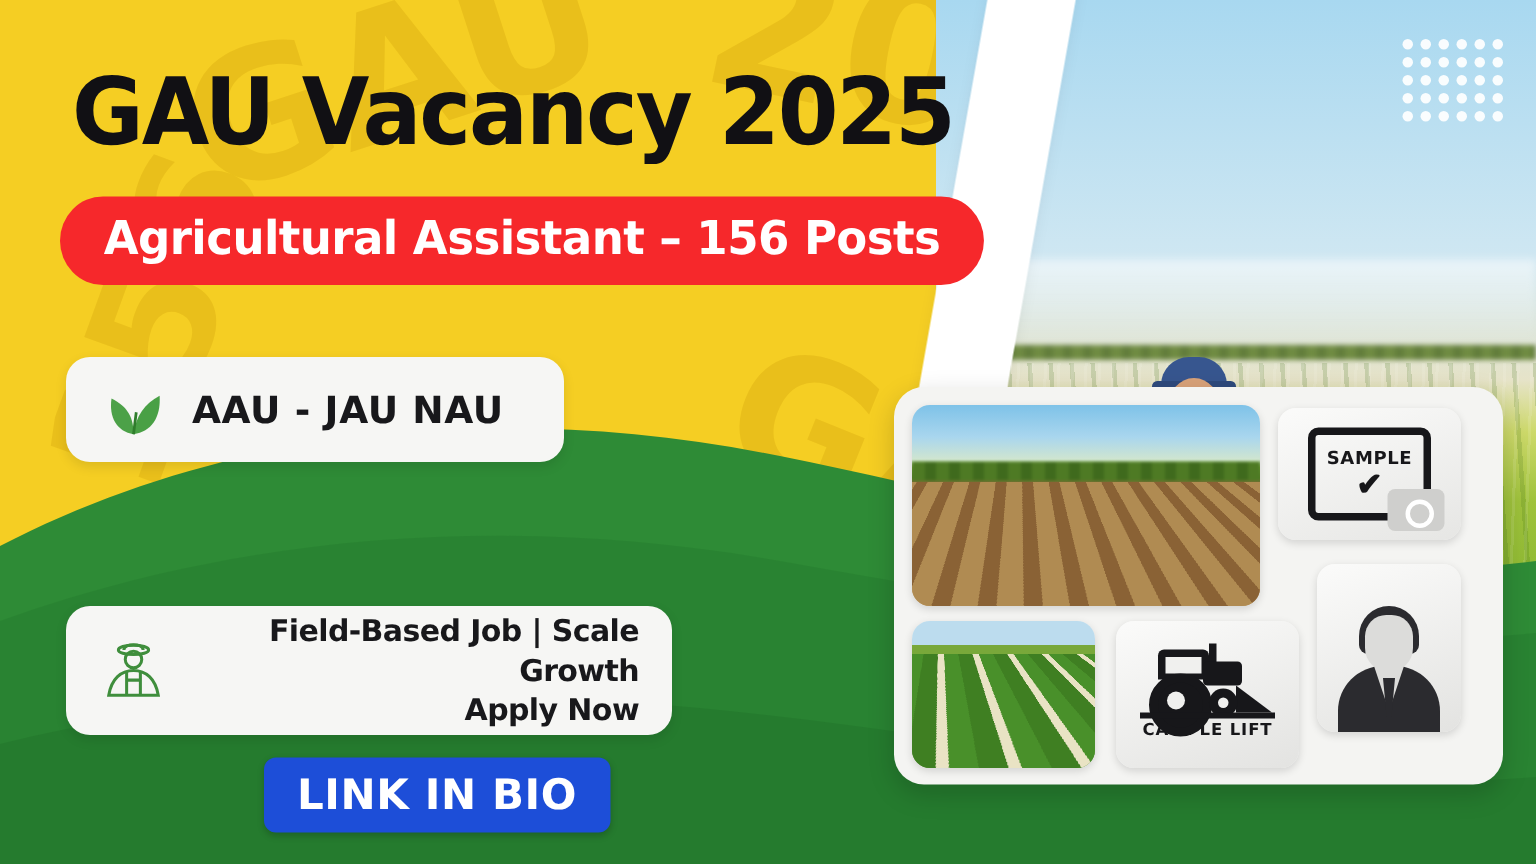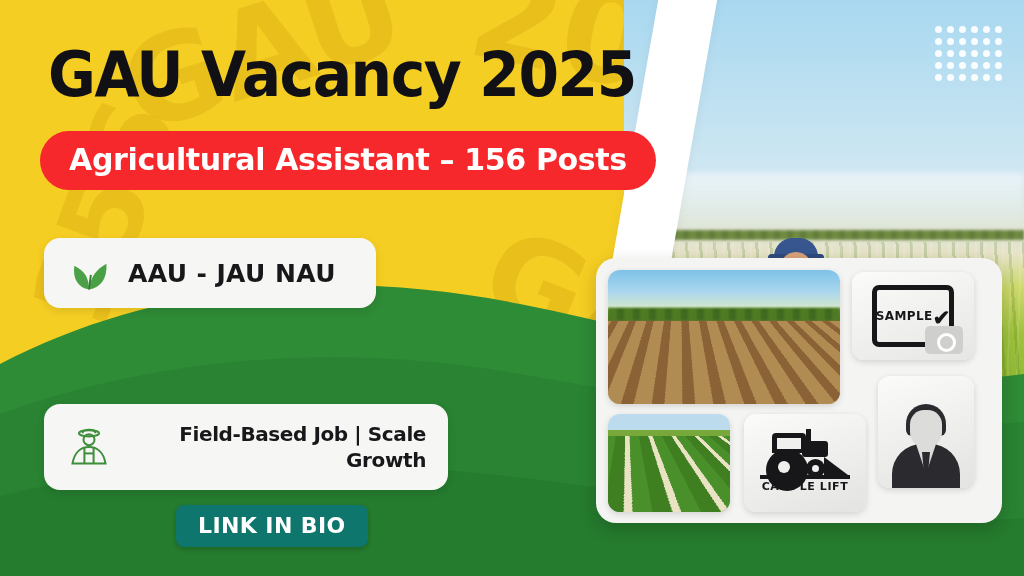--- a/index.html
+++ b/index.html
@@ -175,24 +175,24 @@
   #card2{top:311px;width:360px;height:66px;}
   #card2 .txt{font-size:22px;line-height:1.28;}
   #card3{top:404px;width:360px;height:66px;}
   #card3 .txt{font-size:20px;line-height:1.32;text-align:right;width:100%;}
   .l2{display:block;}
   #card2 .l1,#card2 .l2{display:block;text-align:left;}
 
   
   .link-bio{
     position:absolute;left:176px;top:505px;
-    background:#0f766e;color:#fff;border-radius:8px;
+    background:#1d4ed8;color:#fff;border-radius:8px;
     padding:8px 22px 9px 22px;
     font-family:"DejaVu Sans", sans-serif;
-    font-weight:700;font-size:22px;letter-spacing:.4px;
+    font-weight:700;font-size:28px;letter-spacing:.4px;
     box-shadow:0 2px 5px rgba(0,0,0,.2);
   }
 
   
   .collage{
     position:absolute;left:596px;top:258px;width:406px;height:265px;
     background:#F4F4F2;border-radius:20px;
     box-shadow:0 6px 18px rgba(0,0,0,.18);
   }
   .tile{position:absolute;border-radius:12px;overflow:hidden;
@@ -212,21 +212,21 @@
     background:linear-gradient(180deg,#bcdcee 0 16%,#79a83a 16% 24%,#4e8c27 24% 100%);}
   #tileGreen .stripes{position:absolute;left:-30%;top:22%;width:160%;bottom:0;
     background:repeating-linear-gradient(72deg,#3f7f22 0 9px,#e9e3c4 9px 13px,#49902a 13px 22px);
     transform:perspective(110px) rotateX(58deg);transform-origin:top center;}
 
   
   #tileSample{left:256px;top:14px;width:122px;height:88px;
     background:linear-gradient(160deg,#fbfbfa,#e6e6e4);
     display:flex;align-items:center;justify-content:center;}
   .sample-box{position:relative;width:72px;height:52px;border:5px solid #17171a;border-radius:7px;
-    display:flex;align-items:center;justify-content:center;}
+    display:flex;flex-direction:column;align-items:center;justify-content:center;}
   .sample-box .sl{font-family:"DejaVu Sans", sans-serif;font-weight:700;font-size:12px;color:#17171a;letter-spacing:.4px;line-height:1;}
   .sample-box .chk{margin-top:2px;font-size:21px;line-height:1;color:#17171a;font-weight:700;}
   .sample-badge{position:absolute;right:-14px;bottom:-12px;width:38px;height:28px;
     background:#cfcfcd;border-radius:5px;}
   .sample-badge:after{content:"";position:absolute;left:12px;top:7px;width:13px;height:13px;
     border:3px solid #fff;border-radius:50%;}
 
   
   #tileTractor{left:148px;top:156px;width:122px;height:98px;
     background:linear-gradient(160deg,#fbfbfa,#e3e3e1);
@@ -381,20 +381,21 @@
         <ellipse cx="24" cy="9" rx="11" ry="3.4" fill="none" stroke="#3F8E3C" stroke-width="2.2"></ellipse>
         <path d="M17 9 C17 4 31 4 31 9" fill="none" stroke="#3F8E3C" stroke-width="2.2"></path>
         <circle cx="24" cy="16" r="6" fill="none" stroke="#3F8E3C" stroke-width="2.2"></circle>
         <path d="M6 42 C8 30 15 24 24 24 C33 24 40 30 42 42 Z" fill="none" stroke="#3F8E3C" stroke-width="2.2"></path>
         <path d="M19 25 L19 42 M29 25 L29 42" stroke="#3F8E3C" stroke-width="2.2" fill="none"></path>
         <path d="M19 31 L29 31" stroke="#3F8E3C" stroke-width="2.2" fill="none"></path>
       </svg>
     </span>
     <span class="txt">
       <span class="l1">Field-Based Job | Scale Growth</span>
+      <span class="l2">Apply Now</span>
     </span>
   </div>
 
   <div class="link-bio">LINK IN BIO</div>
 
   <div class="collage">
 
     <div class="tile" id="tilePlow">
       <div class="trees"></div>
       <div class="rows"></div>

